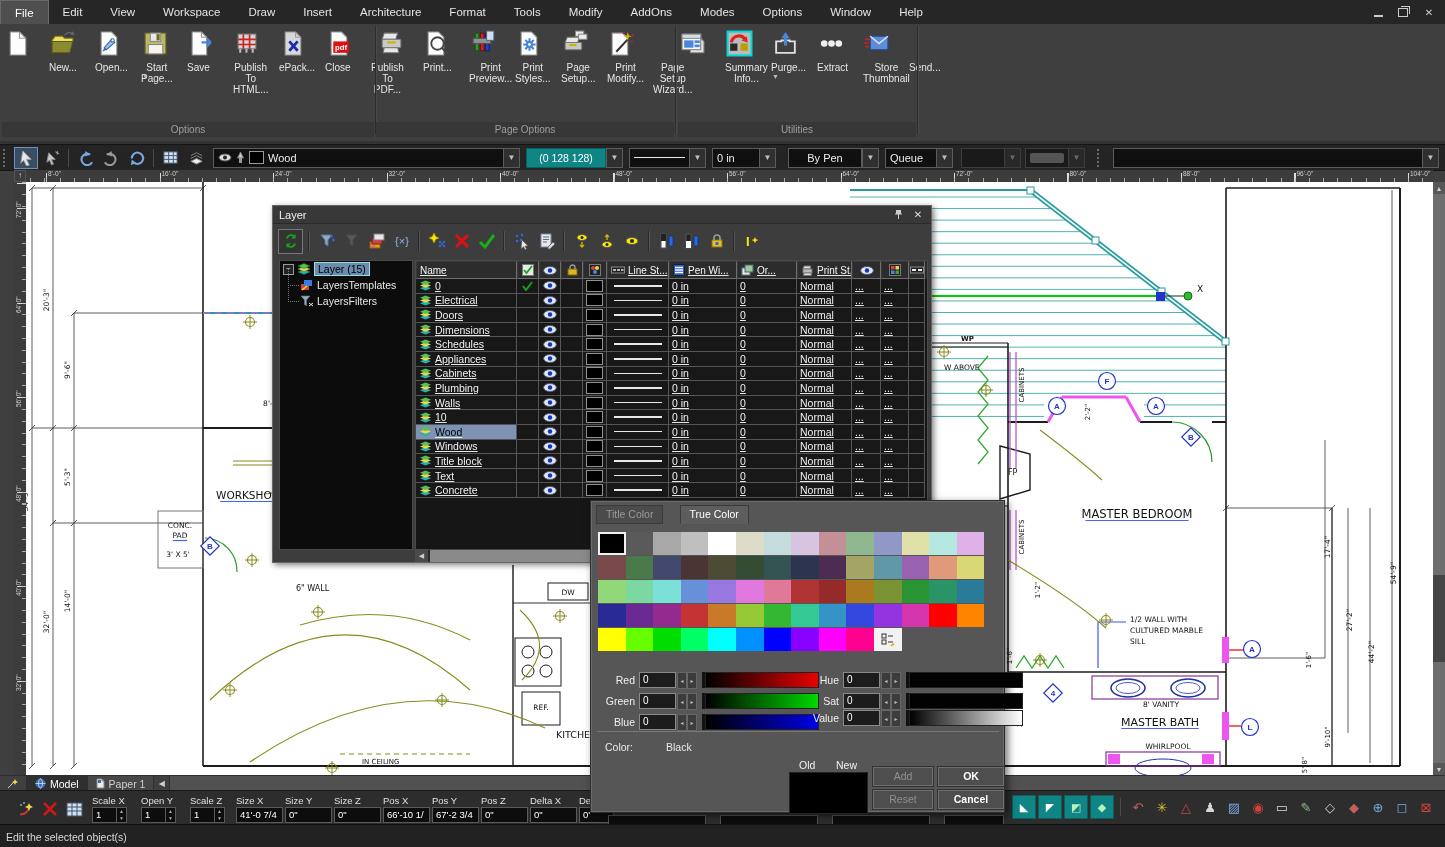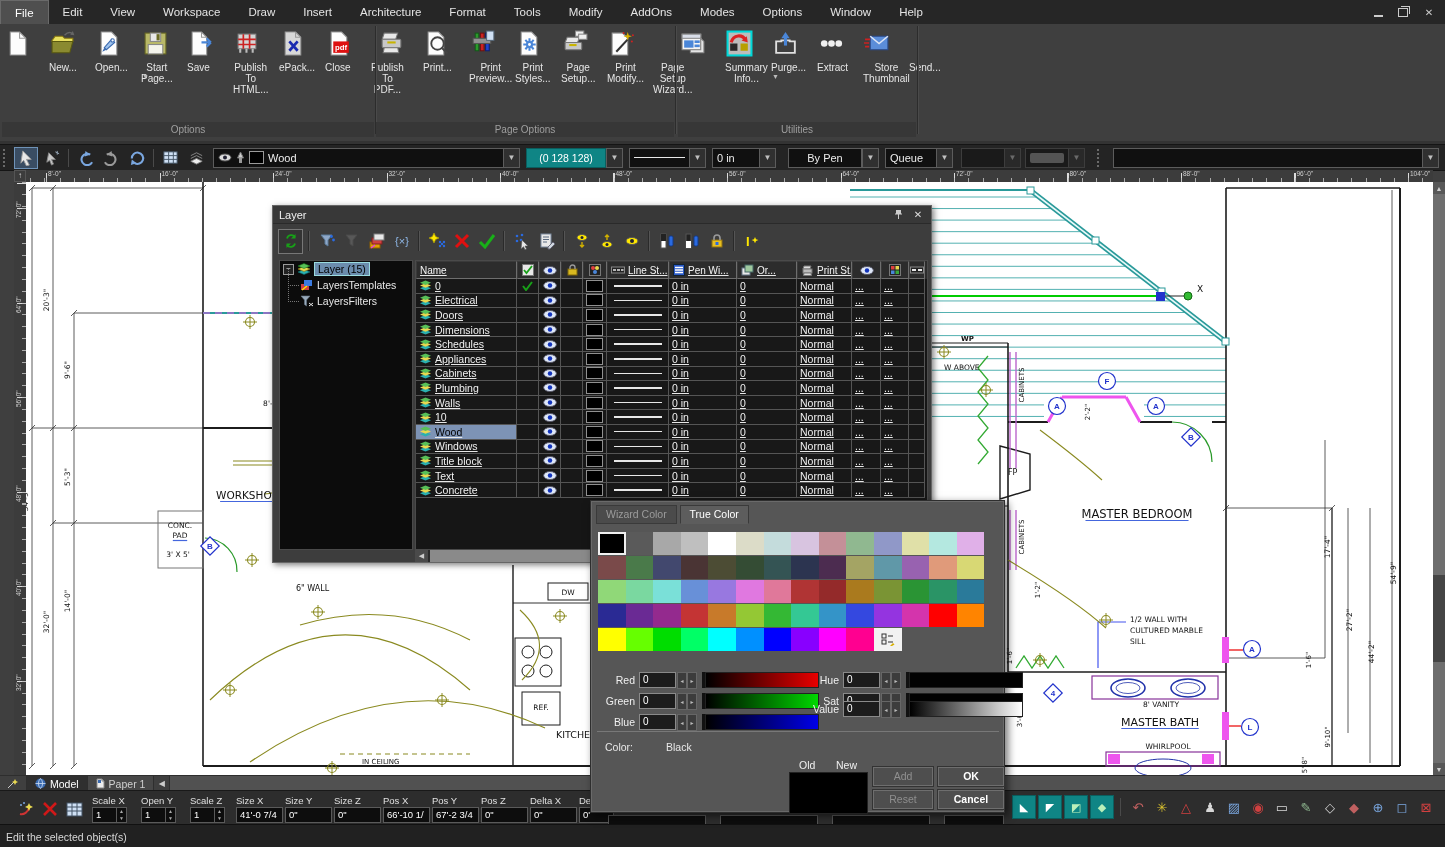--- a/index.html
+++ b/index.html
@@ -1507,21 +1507,21 @@
         </div>
       </div>
     <div id="lp-hscroll">
       <span class="hs-btn">◀</span>
       <span class="hs-thumb"></span>
     </div>
   </div>
 
   <div id="color-dialog">
     <div id="cd-tabs">
-        <div class="cd-tab inactive" style="left: 5px;">Wizard Color</div>
+        <div class="cd-tab inactive" style="left: 5px;">Title Color</div>
         <div class="cd-tab active" style="left: 88.6px;">True Color</div>
       </div>
     <div id="cd-palette">
         <div class="pal-row">
           <div class="pal-sw selected" style="background: rgb(0, 0, 0);"></div>
           <div class="pal-sw" style="background: rgb(90, 90, 90);"></div>
           <div class="pal-sw" style="background: rgb(168, 168, 168);"></div>
           <div class="pal-sw" style="background: rgb(191, 191, 191);"></div>
           <div class="pal-sw" style="background: rgb(255, 255, 255);"></div>
           <div class="pal-sw" style="background: rgb(220, 220, 200);"></div>
@@ -1642,21 +1642,21 @@
         </div>
         <div class="slider-row" style="left: 212px; top: 184px;">
           <span class="sl-label" style="width: 36px;">Sat</span>
           <span class="sl-box">0</span>
           <span class="sl-spin">
             <span>◂</span>
             <span>▸</span>
           </span>
           <span class="sl-bar" style="background: rgb(2, 2, 2);"></span>
         </div>
-        <div class="slider-row" style="left: 212px; top: 192px;">
+        <div class="slider-row" style="left: 212px; top: 201px;">
           <span class="sl-label" style="width: 36px;">Value</span>
           <span class="sl-box">0</span>
           <span class="sl-spin">
             <span>◂</span>
             <span>▸</span>
           </span>
           <span class="sl-bar" style="background: linear-gradient(to right, rgb(0, 0, 0), rgb(255, 255, 255));"></span>
         </div>
       </div>
     <div id="cd-sep"></div>

